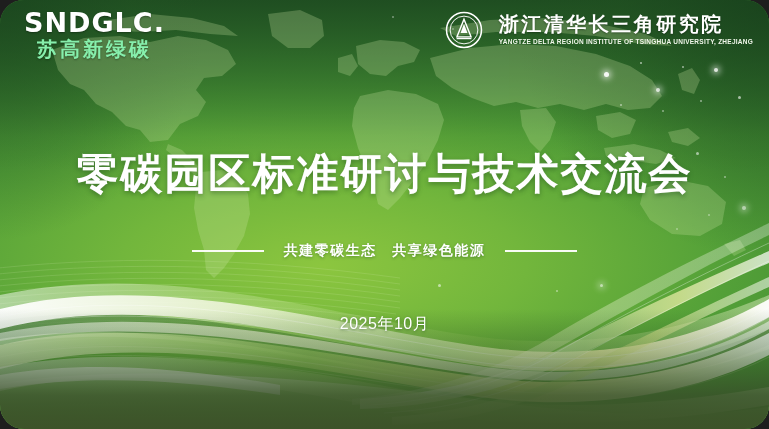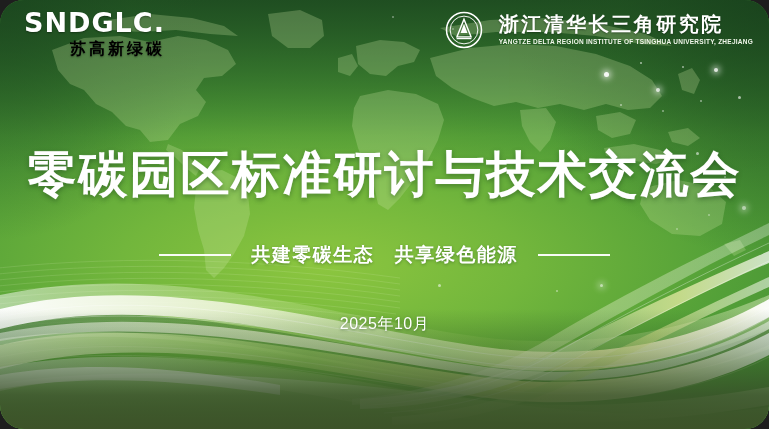--- a/index.html
+++ b/index.html
@@ -51,51 +51,51 @@
 
   
   .header{position:absolute;left:0;right:0;top:0;height:70px;}
   .logo-left{position:absolute;left:24px;top:8px;}
   .logo-word{
     font-size:27px;font-weight:bold;color:#ffffff;letter-spacing:1px;
     line-height:30px;font-family:"DejaVu Sans",sans-serif;
     text-shadow:0 1px 2px rgba(0,0,0,.35);
   }
   .logo-cn{
-    font-size:16px;font-weight:bold;color:#000000;letter-spacing:3px;
-    line-height:22px;text-align:right;text-shadow:0 1px 2px rgba(0,0,0,.35);
+    font-size:20px;font-weight:bold;color:#86efac;letter-spacing:3px;
+    line-height:22px;text-align:center;text-shadow:0 1px 2px rgba(0,0,0,.35);
   }
 
   .logo-right{position:absolute;right:16px;top:11px;display:flex;align-items:center;gap:16px;}
   .crest{width:38px;height:38px;flex:0 0 auto;}
   .rl-text{display:flex;flex-direction:column;}
   .rl-cn{
     font-size:20px;font-weight:bold;color:#ffffff;letter-spacing:2.5px;
     line-height:23px;text-shadow:0 1px 2px rgba(0,0,0,.35);
   }
   .rl-en{
     font-size:6.5px;font-weight:bold;color:#f0f6ea;letter-spacing:.25px;
     line-height:11px;white-space:nowrap;
   }
 
   
   .title{
     position:absolute;left:0;right:0;top:148px;text-align:center;
-    font-size:49px;font-weight:bold;color:#ffffff;letter-spacing:2px;
+    font-size:42px;font-weight:bold;color:#ffffff;letter-spacing:2px;
     line-height:52px;
     text-shadow:0 2px 5px rgba(20,60,20,.45), 0 0 1px rgba(255,255,255,.4);
     white-space:nowrap;
   }
   .subrow{
     position:absolute;left:0;right:0;top:242px;
     display:flex;align-items:center;justify-content:center;gap:20px;
   }
   .rule{width:72px;height:2px;background:#ffffff;opacity:.95;}
   .subtitle{
-    font-size:19px;font-weight:bold;color:#ffffff;letter-spacing:1.5px;
+    font-size:14px;font-weight:bold;color:#ffffff;letter-spacing:1.5px;
     white-space:nowrap;text-shadow:0 1px 3px rgba(20,60,20,.4);
   }
   .date{
     position:absolute;left:0;right:0;top:314px;text-align:center;
     font-size:16px;color:#ffffff;letter-spacing:.5px;
     text-shadow:0 1px 3px rgba(20,60,20,.45);
   }
 </style>
 </head>
 <body>

